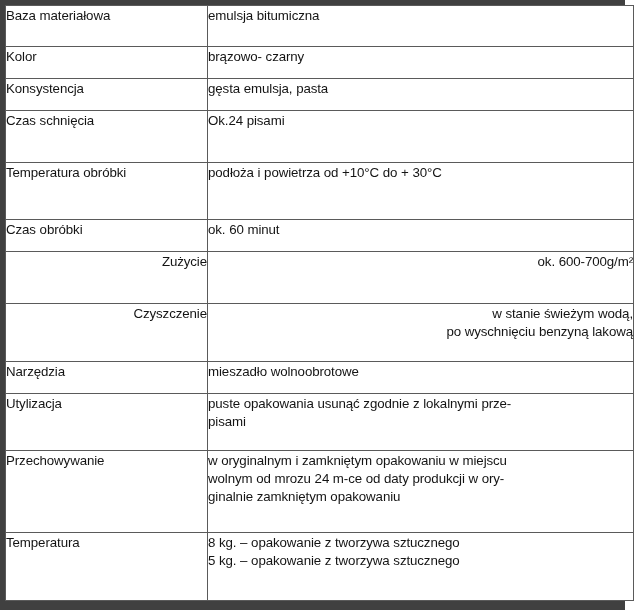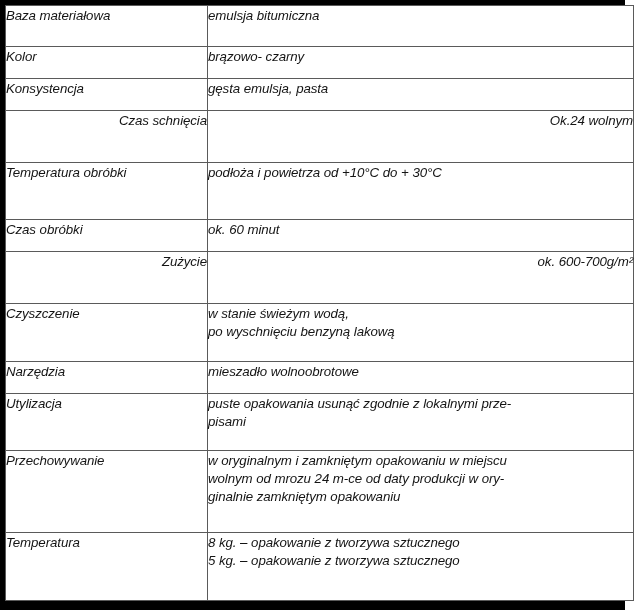--- a/index.html
+++ b/index.html
@@ -13,22 +13,21 @@
     background: #ffffff;
     font-family: "Liberation Sans", sans-serif;
     color: #141414;
     overflow: hidden;
   }
 
   .sheet {
     position: relative;
     width: 625px;
     height: 610px;
-    background: #000000;
-    font-style: italic;
+    background: #404040;
   }
 
   table.spec-table {
     position: absolute;
     left: 5px;
     top: 5px;
     width: 628px;
     border-collapse: collapse;
     table-layout: fixed;
     background: #ffffff;
@@ -57,25 +56,25 @@
     line-height: 15px;
     letter-spacing: -0.1px;
     white-space: pre-line;
     word-spacing: 0.1px;
   }
 
   
   tr.r0 { height: 41px; }
   tr.r1 { height: 32px; margin-left: 36px; }
   tr.r2 { height: 32px; margin-left: 40px; }
-  tr.r3 { height: 52px; text-align: right; }
+  tr.r3 { height: 52px; }
   tr.r4 { height: 57px; }
   tr.r5 { height: 32px; }
   tr.r6 { height: 52px; text-align: right; }
-  tr.r7 { height: 58px; }
+  tr.r7 { height: 58px; text-align: right; }
   tr.r8 { height: 32px; }
   tr.r9 { height: 57px; }
   tr.r10 { height: 82px; }
   tr.r11 { height: 68px; }
 </style>
 </head>
 <body>
 
 <div class="sheet">
 
@@ -111,21 +110,21 @@
         <td class="cell-value">
           <span class="txt">gęsta emulsja, pasta</span>
         </td>
       </tr>
 
       <tr class="r3">
         <td class="cell-label">
           <span class="txt">Czas schnięcia</span>
         </td>
         <td class="cell-value">
-          <span class="txt">Ok.24 wolnym</span>
+          <span class="txt">Ok.24 pisami</span>
         </td>
       </tr>
 
       <tr class="r4">
         <td class="cell-label">
           <span class="txt">Temperatura obróbki</span>
         </td>
         <td class="cell-value">
           <span class="txt">podłoża i powietrza od +10°C do + 30°C</span>
         </td>

